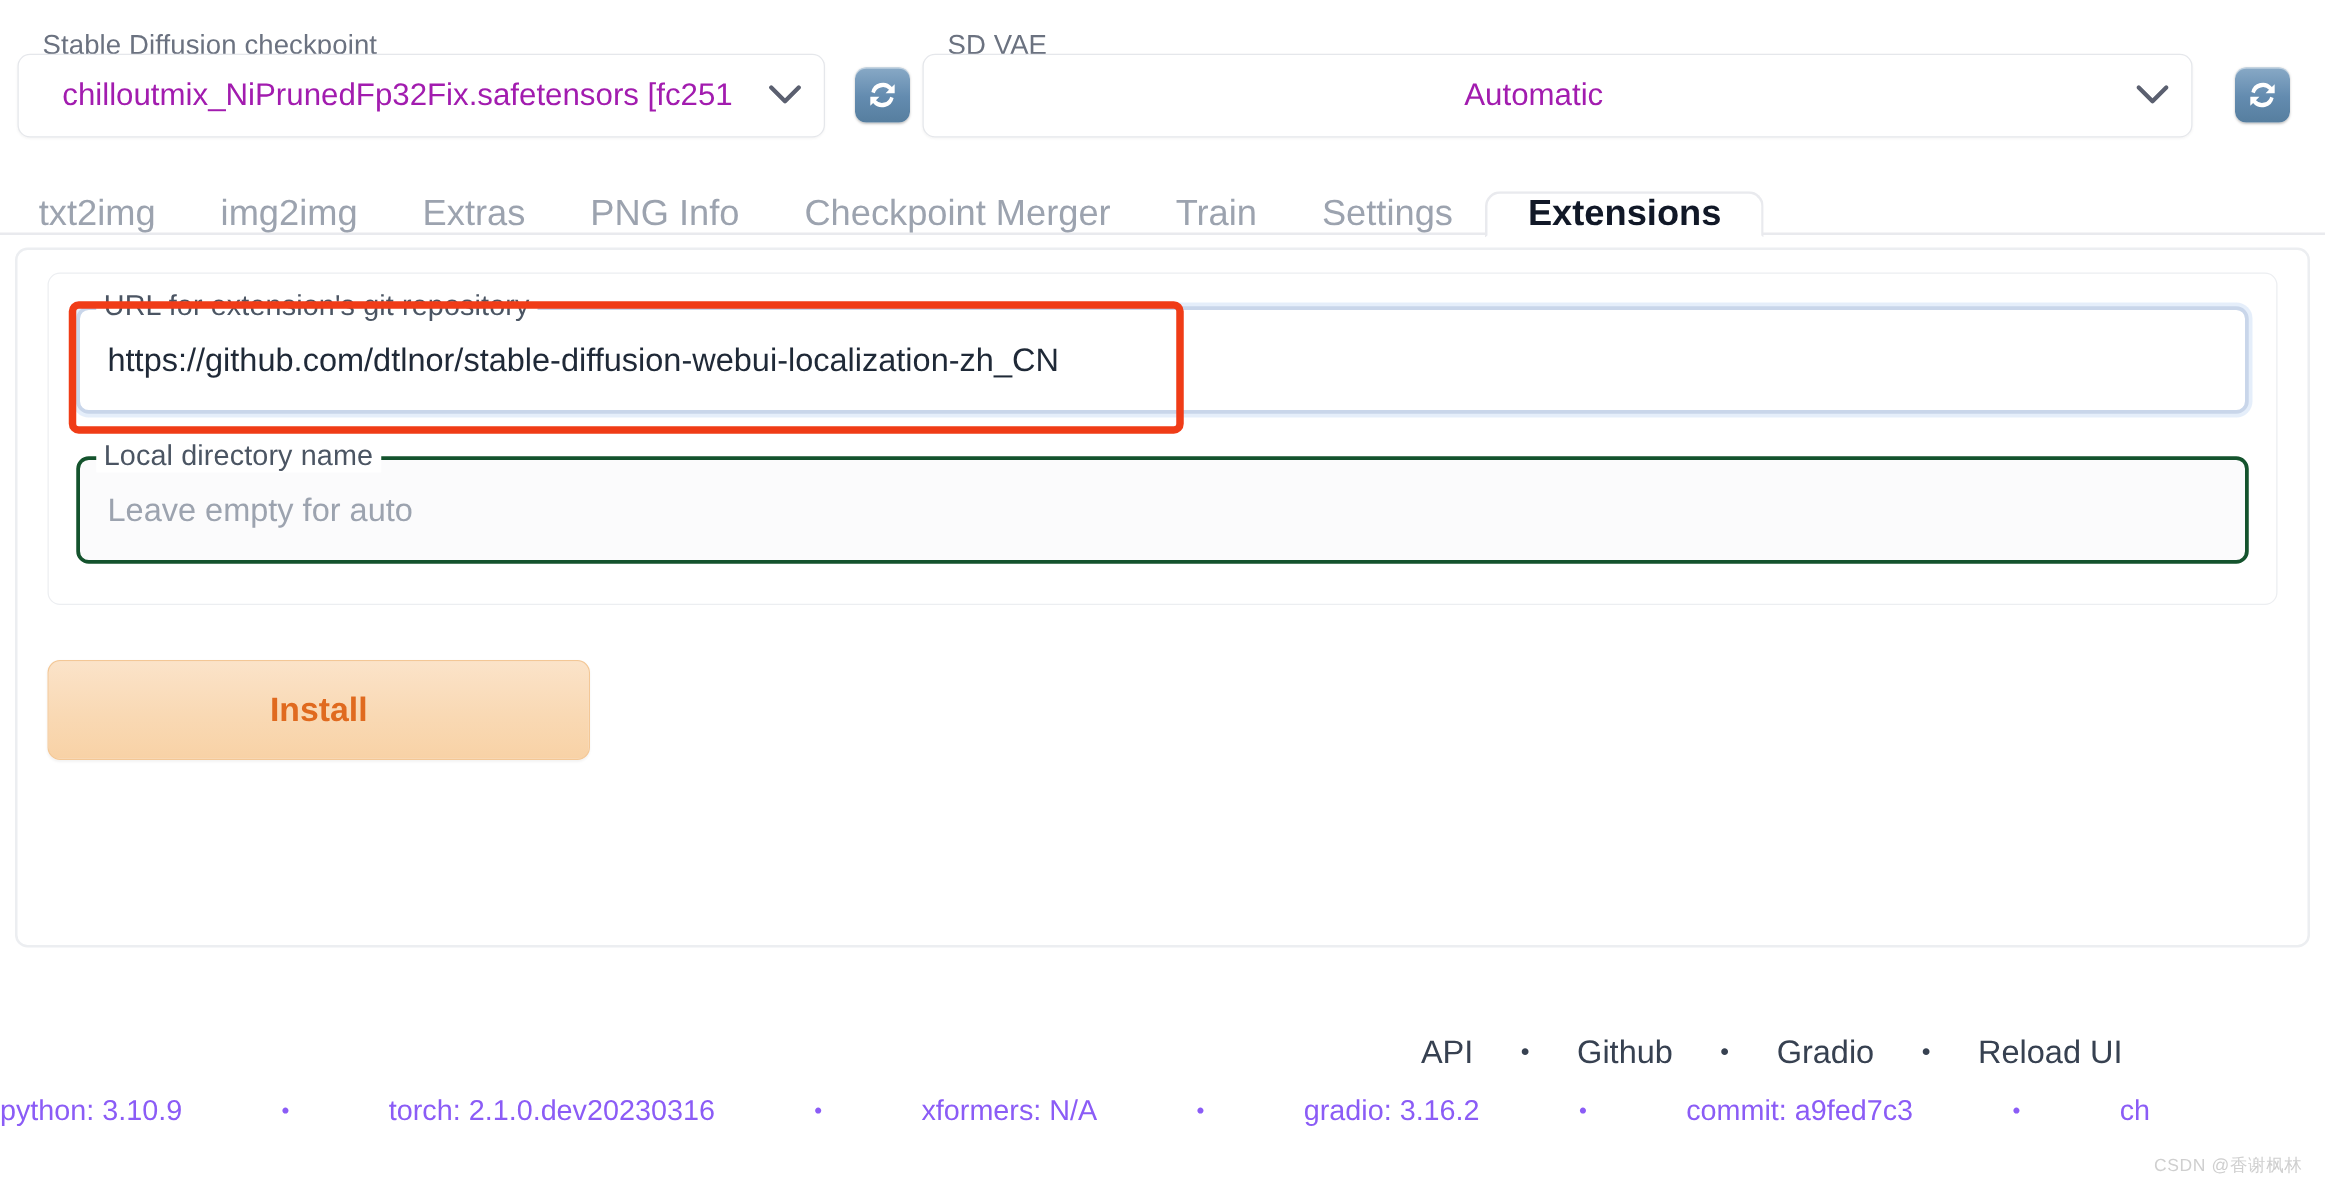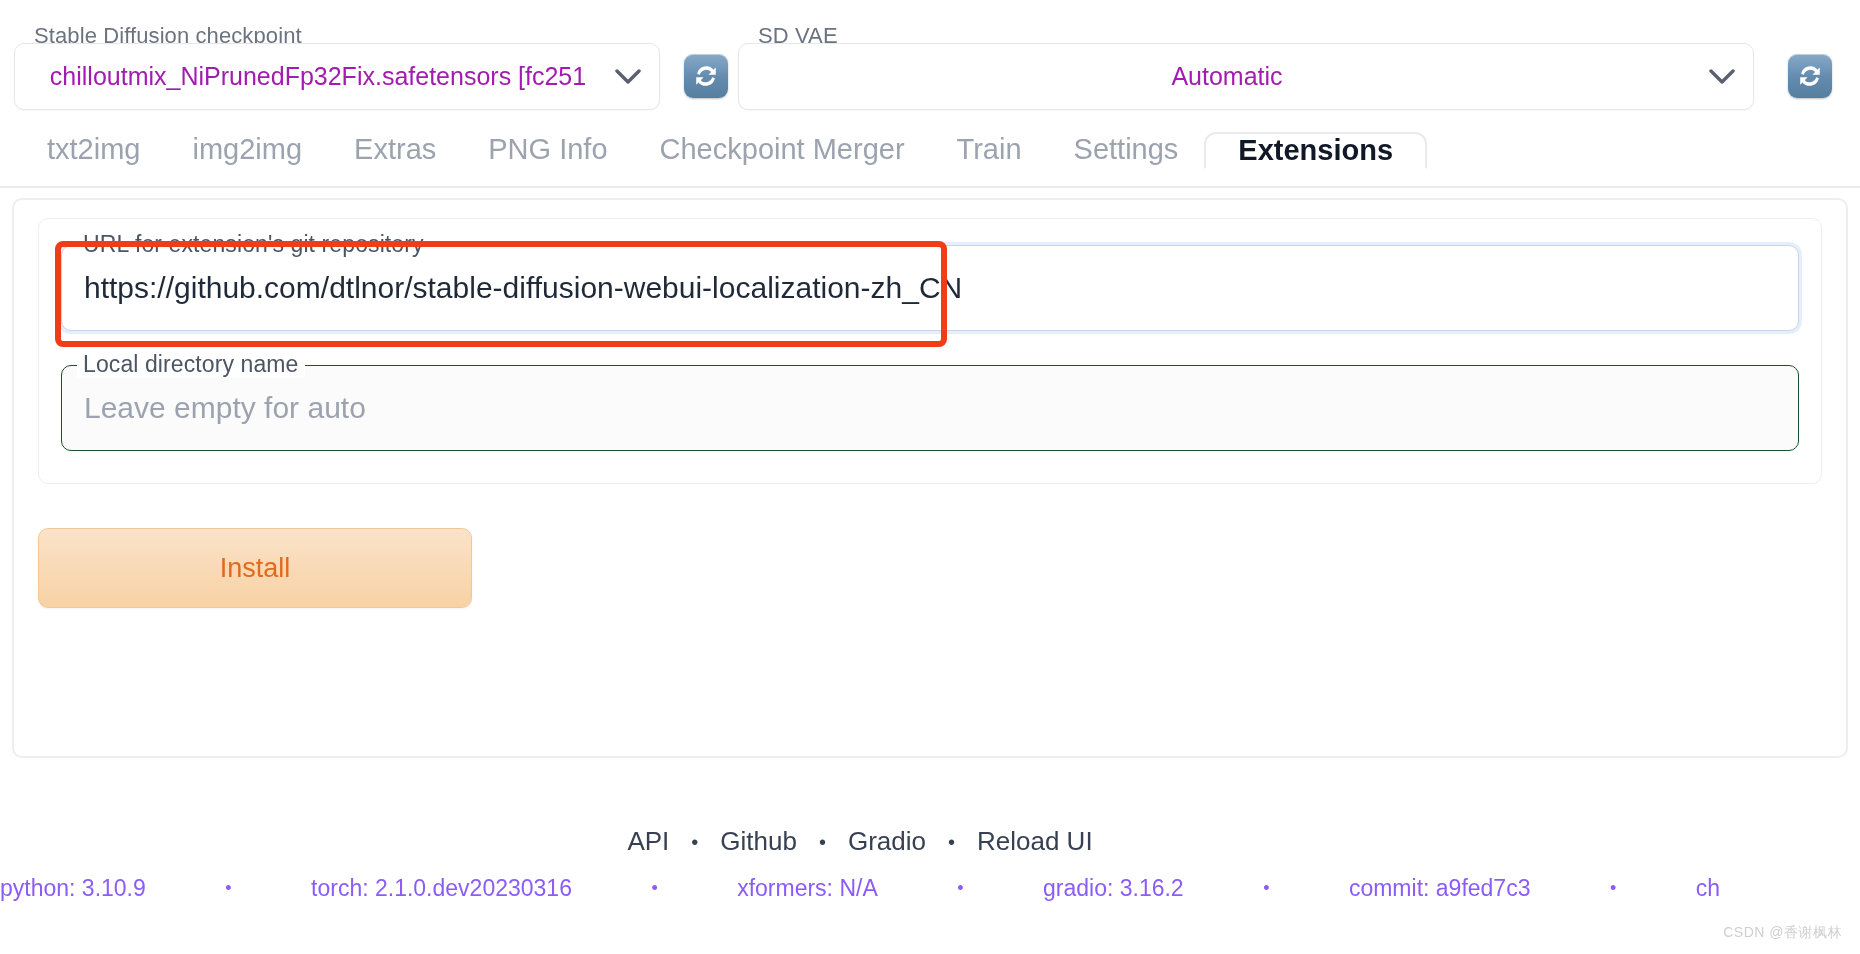--- a/index.html
+++ b/index.html
@@ -86,22 +86,22 @@
     justify-content: center;
     cursor: pointer;
   }
   .refresh-btn.second { margin-left: 34px; margin-right: 28px; }
 
   
   .tabs-row {
     position: relative;
     height: 78px;
     display: flex;
-    align-items: center;
-    padding-left: 21px;
+    align-items: flex-end;
+    padding-left: 5px;
     box-sizing: border-box;
   }
   .tabs-row::after {
     content: "";
     position: absolute;
     left: 0; right: 0; bottom: 0;
     height: 2px;
     background: #e9eaee;
   }
   .tab {
@@ -191,24 +191,24 @@
   .input-field-wrap .field-label {
     top: -14px;
     left: 16px;
     font-size: 23px;
     color: #4b5563;
   }
   .text-input {
     height: 86px;
     width: 100%;
     box-sizing: border-box;
-    border: 1px solid #14532d;
+    border: 3px solid #14532d;
     border-radius: 10px;
     background: #fbfbfc;
-    font-size: 30px;
+    font-size: 26px;
     color: #1f2937;
     padding: 0 22px;
     display: flex;
     align-items: center;
     font-family: inherit;
     outline: none;
   }
   .text-input.focused {
     background: #ffffff;
     border-color: #c9d6ea;
@@ -226,44 +226,44 @@
 
   .install-btn {
     margin: 44px 0 0 24px;
     width: 432px;
     height: 78px;
     border: 1px solid #f3c796;
     border-radius: 10px;
     background: linear-gradient(180deg, #fbe3c9 0%, #f9d9b4 55%, #f8d2a6 100%);
     color: #e06a1f;
     font-size: 27px;
-    font-weight: normal;
+    font-weight: bold;
     display: flex;
     align-items: center;
     justify-content: center;
     cursor: pointer;
     box-shadow: 0 1px 2px rgba(0,0,0,.05);
   }
 
   
   .footer {
     position: absolute;
     left: 0; right: 0;
     bottom: 52px;
     text-align: center;
     padding-right: 140px;
     box-sizing: border-box;
   }
   .footer-links {
     font-size: 26px;
     color: #374151;
     display: flex;
-    justify-content: center;
-    align-items: center;
-    gap: 0;
+    justify-content: flex-end;
+    align-items: center;
+    gap: 16px;
   }
   .footer-links a {
     color: #374151;
     text-decoration: none;
     padding: 0 22px;
     cursor: pointer;
   }
   .footer-sep {
     color: #374151;
     font-size: 20px;

